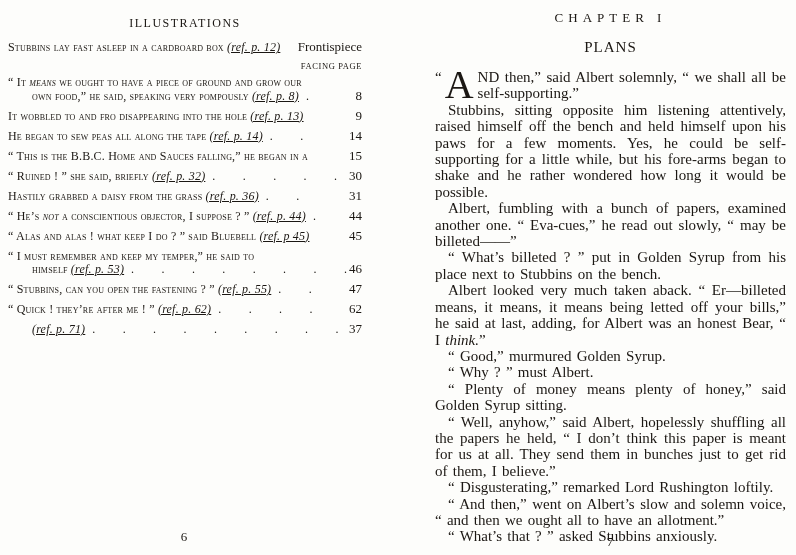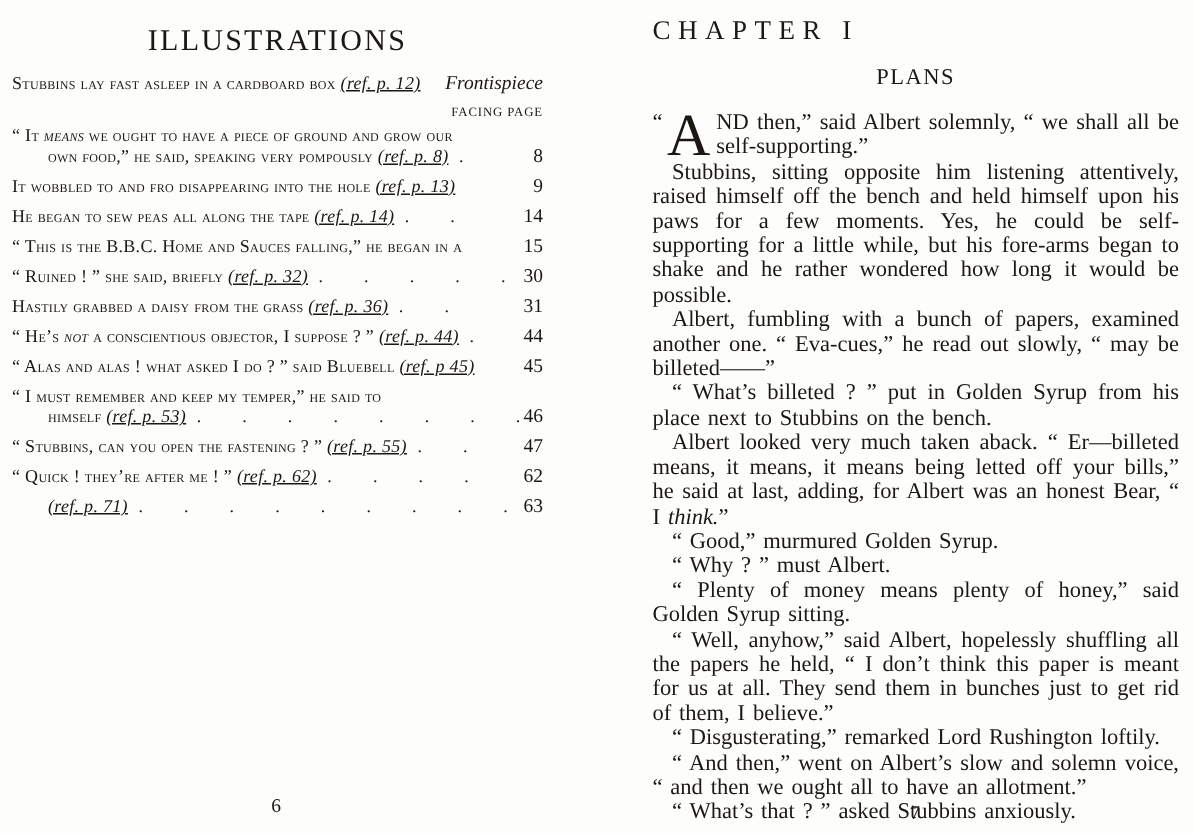--- a/index.html
+++ b/index.html
@@ -8,43 +8,43 @@
     background:#fdfdfb;color:#1b1713;
     font-family:"Liberation Serif","DejaVu Serif",serif;
     -webkit-font-smoothing:antialiased;
   }
   .page{position:absolute;top:0;height:555px;}
   .left-page{left:8px;width:354px;}
   .right-page{left:435px;width:351px;}
 
   
   .ill-title{
-    text-align:center;font-size:20px;letter-spacing:1.5px;
+    text-align:center;font-size:12px;letter-spacing:1.5px;
     font-weight:400;margin:16px 0 10px 0;
   }
   .entries{font-size:12px;font-variant:small-caps;letter-spacing:.2px;}
   .entry{position:relative;padding-right:34px;margin-bottom:6.5px;line-height:13.5px;}
   .line{display:block;white-space:nowrap;}
   .line.cont{margin-left:24px;}
   .seg-it{font-style:italic;font-variant:normal;font-size:12px;text-decoration:underline;}
   .seg-scit{font-style:italic;}
   .seg-leader{margin-left:7px;word-spacing:24px;}
   .entry-page{
     position:absolute;right:0;bottom:1px;
     font-variant:normal;font-size:13px;letter-spacing:0;
   }
-  .entry-page.italic{font-style:italic;}
+  .entry-page.italic{}
   .facing-label{
     text-align:right;font-size:8.5px;letter-spacing:.6px;
     margin:1px 0 5px 0;line-height:10px;
   }
 
   
   .chapter-heading{
-    text-align:left;font-size:18px;font-weight:400;
+    text-align:center;font-size:13px;font-weight:400;
     letter-spacing:5px;margin:10px 0 0 0;
   }
   .chapter-title{
     text-align:center;font-size:15px;font-weight:400;
     letter-spacing:1px;margin:13px 0 13px 0;
   }
   .para{
     margin:0;text-align:justify;font-size:15px;line-height:16.4px;
     text-indent:13px;word-spacing:1.5px;
   }
@@ -66,25 +66,25 @@
   <div class="entries">
       <div class="entry"><span class="entry-text"><span class="line"><span class="seg-sc">Stubbins lay fast asleep in a cardboard box </span><span class="seg-it">(ref. p. 12)</span></span></span><span class="entry-page italic">Frontispiece</span></div>
       <div class="facing-label">FACING PAGE</div>
       <div class="entry"><span class="entry-text"><span class="line"><span class="seg-sc">“ It </span><span class="seg-scit">means</span><span class="seg-sc"> we ought to have a piece of ground and grow our</span></span><span class="line cont"><span class="seg-sc">own food,” he said, speaking very pompously </span><span class="seg-it">(ref. p. 8)</span><span class="seg-leader">.</span></span></span><span class="entry-page">8</span></div>
       <div class="entry"><span class="entry-text"><span class="line"><span class="seg-sc">It wobbled to and fro disappearing into the hole </span><span class="seg-it">(ref. p. 13)</span></span></span><span class="entry-page">9</span></div>
       <div class="entry"><span class="entry-text"><span class="line"><span class="seg-sc">He began to sew peas all along the tape </span><span class="seg-it">(ref. p. 14)</span><span class="seg-leader">. .</span></span></span><span class="entry-page">14</span></div>
       <div class="entry"><span class="entry-text"><span class="line"><span class="seg-sc">“ This is the B.B.C. Home and Sauces falling,” he began in a</span></span></span><span class="entry-page">15</span></div>
       <div class="entry"><span class="entry-text"><span class="line"><span class="seg-sc">“ Ruined ! ” she said, briefly </span><span class="seg-it">(ref. p. 32)</span><span class="seg-leader">. . . . .</span></span></span><span class="entry-page">30</span></div>
       <div class="entry"><span class="entry-text"><span class="line"><span class="seg-sc">Hastily grabbed a daisy from the grass </span><span class="seg-it">(ref. p. 36)</span><span class="seg-leader">. .</span></span></span><span class="entry-page">31</span></div>
       <div class="entry"><span class="entry-text"><span class="line"><span class="seg-sc">“ He’s </span><span class="seg-scit">not</span><span class="seg-sc"> a conscientious objector, I suppose ? ” </span><span class="seg-it">(ref. p. 44)</span><span class="seg-leader">.</span></span></span><span class="entry-page">44</span></div>
-      <div class="entry"><span class="entry-text"><span class="line"><span class="seg-sc">“ Alas and alas ! what asked I do ? ” said Bluebell </span><span class="seg-it">(ref. p 45)</span></span></span><span class="entry-page">45</span></div>
+      <div class="entry"><span class="entry-text"><span class="line"><span class="seg-sc">“ Alas and alas ! what keep I do ? ” said Bluebell </span><span class="seg-it">(ref. p 45)</span></span></span><span class="entry-page">45</span></div>
       <div class="entry"><span class="entry-text"><span class="line"><span class="seg-sc">“ I must remember and keep my temper,” he said to</span></span><span class="line cont"><span class="seg-sc">himself </span><span class="seg-it">(ref. p. 53)</span><span class="seg-leader">. . . . . . . .</span></span></span><span class="entry-page">46</span></div>
       <div class="entry"><span class="entry-text"><span class="line"><span class="seg-sc">“ Stubbins, can you open the fastening ? ” </span><span class="seg-it">(ref. p. 55)</span><span class="seg-leader">. .</span></span></span><span class="entry-page">47</span></div>
       <div class="entry"><span class="entry-text"><span class="line"><span class="seg-sc">“ Quick ! they’re after me ! ” </span><span class="seg-it">(ref. p. 62)</span><span class="seg-leader">. . . .</span></span></span><span class="entry-page">62</span></div>
-      <div class="entry"><span class="entry-text"><span class="line cont"><span class="seg-it">(ref. p. 71)</span><span class="seg-leader">. . . . . . . . .</span></span></span><span class="entry-page">63</span></div>
+      <div class="entry"><span class="entry-text"><span class="line cont"><span class="seg-it">(ref. p. 71)</span><span class="seg-leader">. . . . . . . . .</span></span></span><span class="entry-page">37</span></div>
     </div>
 </div>
 
 <div class="page right-page">
   <h2 class="chapter-heading">CHAPTER I</h2>
   <h3 class="chapter-title">PLANS</h3>
   <div>
       <p class="para first"><span class="seg-dq">“</span><span class="dropcap">A</span><span class="seg-n">ND then,” said Albert solemnly, “ we shall all be self-supporting.”</span></p>
       <p class="para"><span class="seg-n">Stubbins, sitting opposite him listening attentively, raised himself off the bench and held himself upon his paws for a few moments.  Yes, he could be self-supporting for a little while, but his fore-arms began to shake and he rather wondered how long it would be possible.</span></p>
       <p class="para"><span class="seg-n">Albert, fumbling with a bunch of papers, examined another one.  “ Eva-cues,” he read out slowly, “ may be billeted——”</span></p>

